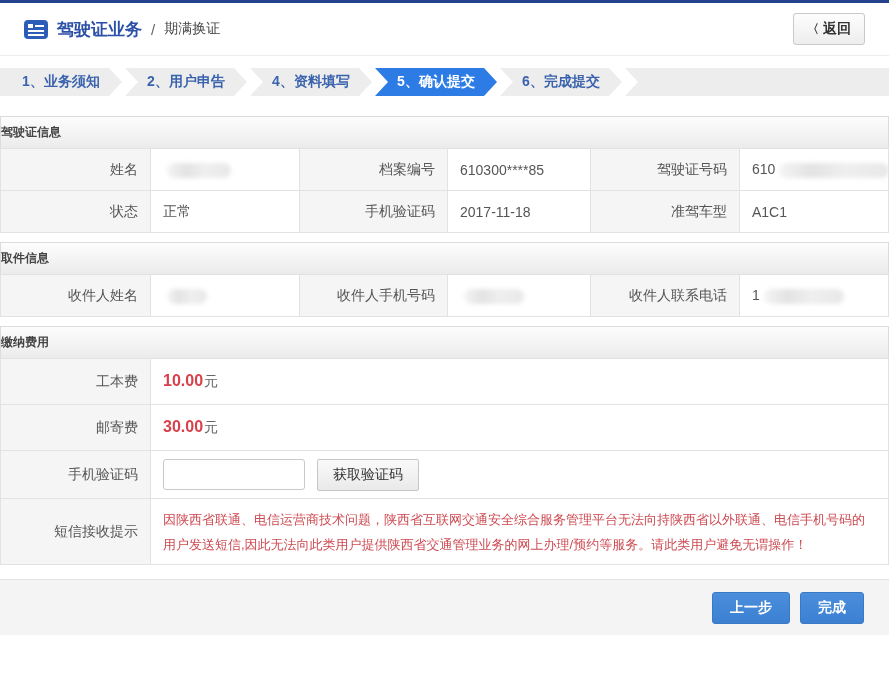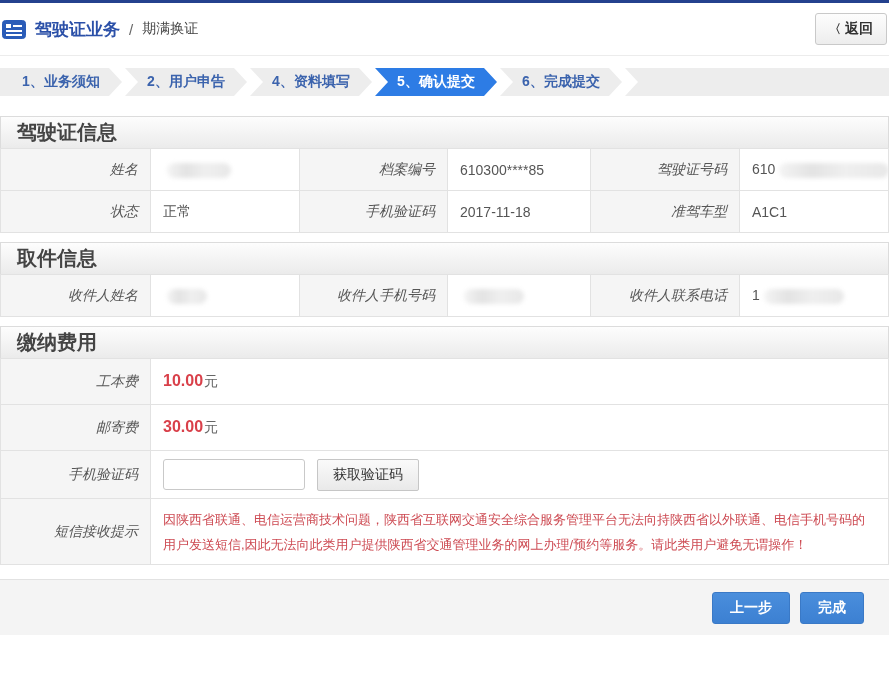--- a/index.html
+++ b/index.html
@@ -8,21 +8,21 @@
     width:889px; height:682px; overflow:hidden;
     background:#fff;
     font-family:"Liberation Sans","DejaVu Sans",sans-serif;
     color:#555;
   }
   
   .topbar { height:3px; background:#24418e; }
 
   
   .header {
-    height:53px; padding:0 2px;
+    height:53px; padding:0 24px;
     display:flex; align-items:center; justify-content:space-between;
     border-bottom:1px solid #ececec; background:#fff;
   }
   .title-wrap { display:flex; align-items:center; gap:9px; }
   .page-title { color:#2b50a8; font-size:17px; font-weight:bold; }
   .divider { color:#666; font-size:15px; }
   .subtitle { color:#444; font-size:14px; }
   .back-btn {
     display:inline-flex; align-items:center; gap:4px;
     padding:6px 13px; cursor:pointer;
@@ -45,31 +45,31 @@
   .step.first { clip-path:polygon(0 0, calc(100% - 13px) 0, 100% 50%, calc(100% - 13px) 100%, 0 100%); }
   .step.active { background:#2d7ce5; color:#fff; }
   .step-filler {
     flex:1; background:#ededed;
     clip-path:polygon(13px 50%, 0 0, 100% 0, 100% 100%, 0 100%);
   }
 
   
   .section { margin-bottom:9px; }
   .section-title {
-    height:32px; line-height:30px; padding-left:16px;
+    height:32px; line-height:30px; padding-left:0;
     background:linear-gradient(#fdfdfd,#ebebeb);
     border:1px solid #dcdcdc; border-bottom:none;
-    font-size:20px; font-weight:bold; color:#444;
+    font-size:12px; font-weight:bold; color:#444;
   }
   table.info-table { width:889px; border-collapse:collapse; table-layout:fixed; }
   .info-table td {
     border:1px solid #e2e2e2; height:42px; padding:0 12px;
     font-size:14px; color:#555; overflow:hidden; white-space:nowrap;
   }
-  td.lbl { background:#f5f5f5; text-align:right; color:#555;font-style:italic; }
+  td.lbl { background:#f5f5f5; text-align:right; color:#555; }
   td.val { background:#fff; text-align:left; }
 
   
   .redact {
     display:inline-block; height:15px; vertical-align:middle; margin-left:4px;
     border-radius:8px;
     background:linear-gradient(90deg,#f4f4f4,#e3e3e3 30%,#efefef 60%,#e8e8e8);
     filter:blur(2px);
   }
   .w40{width:40px}.w60{width:60px}.w64{width:64px}.w80{width:80px}

